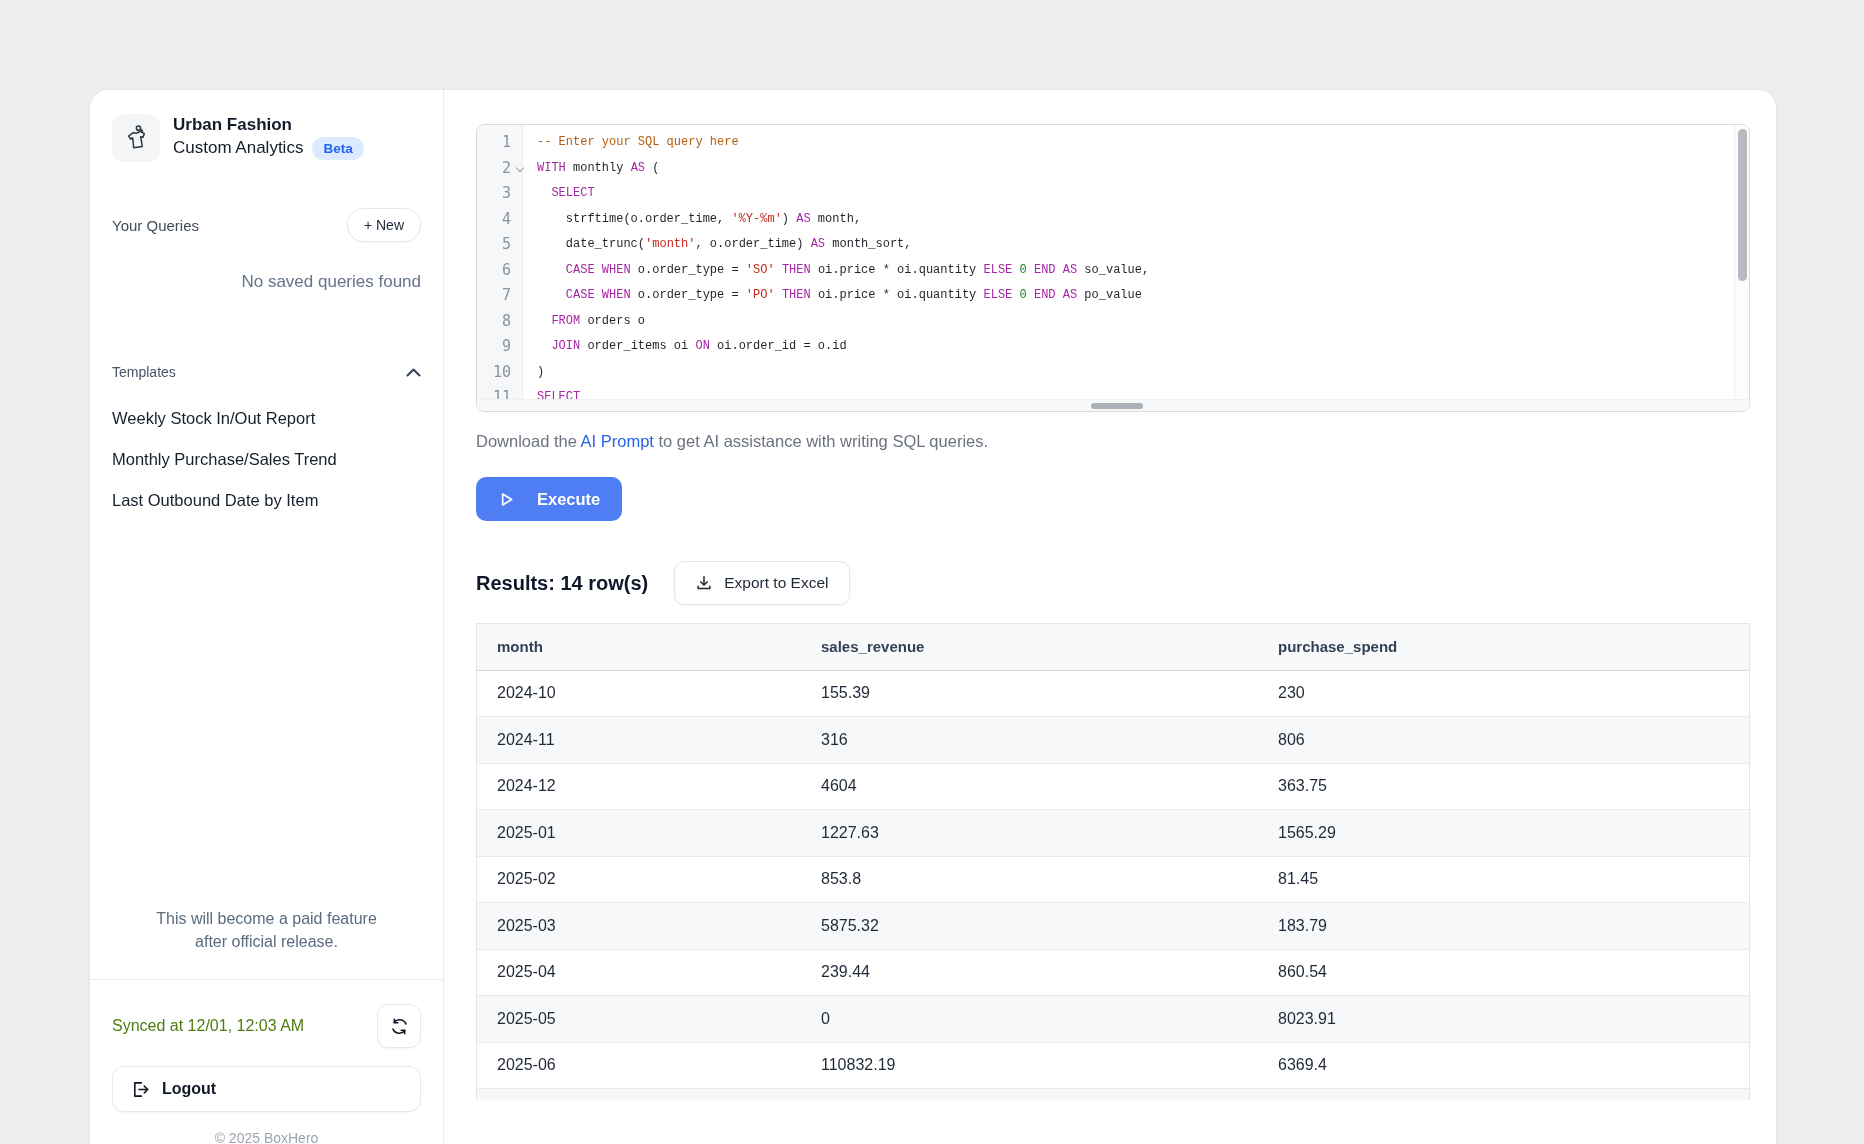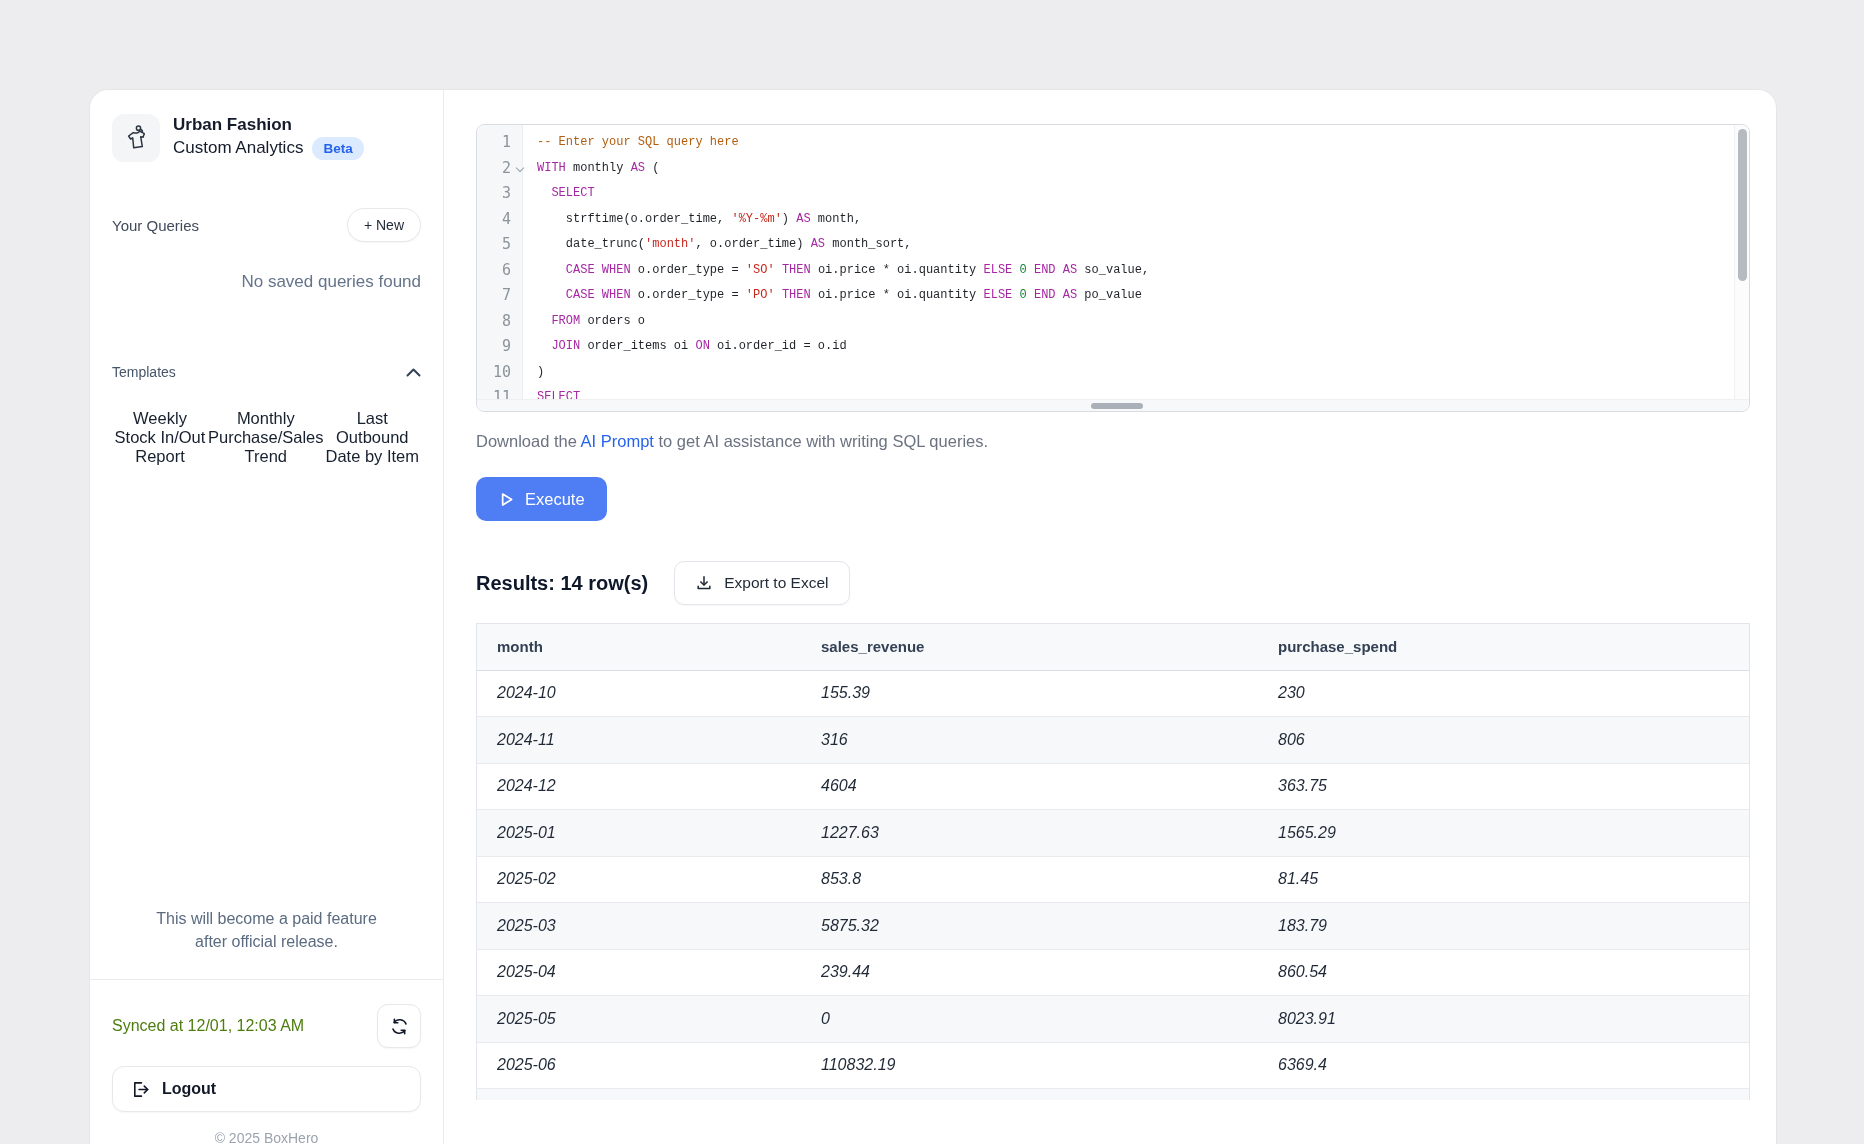--- a/index.html
+++ b/index.html
@@ -24,21 +24,21 @@
 
   .queries-header { margin-top:46px; display:flex; align-items:center; justify-content:space-between; }
   .queries-label { font-size:15px; color:#3f4a5a; font-weight:500; }
   .new-btn { background:#fff; border:1px solid #e6e8ec; border-radius:999px; padding:8px 16px;
              font-size:14px; color:#1f2937; font-family:inherit; cursor:pointer;
              box-shadow:0 1px 2px rgba(16,24,40,.04); }
   .empty-msg { margin-top:30px; font-size:17px; color:#64748b;text-align:right; }
 
   .templates-header { margin-top:72px; display:flex; align-items:center; justify-content:space-between; cursor:pointer; }
   .templates-label { font-size:14px; color:#475569; }
-  .tpl-list { margin-top:18px; display:flex; flex-direction:row;text-align:center; }
+  .tpl-list { margin-top:18px; display:flex; flex-direction:column; }
   .tpl-item { font-size:16.5px; color:#16202e; padding:11px 0; cursor:pointer; }
 
   .paid-note { margin-top:auto; font-size:16px; color:#5b6b80; text-align:center;
                width:252px; align-self:center; line-height:1.45; }
   .side-divider { margin-top:26px; height:1px; background:#e9ebee; margin-left:-22px; margin-right:-22px; }
   .sync-row { margin-top:24px; display:flex; align-items:center; justify-content:space-between; }
   .sync-text { font-size:16px; color:#4d7c0f; }
   .refresh-btn { width:44px; height:44px; border-radius:11px; border:1px solid #e6e8ec; background:#fff;
                  display:flex; align-items:center; justify-content:center; cursor:pointer;
                  box-shadow:0 1px 2px rgba(16,24,40,.04); }
@@ -84,35 +84,35 @@
              border-left:1px solid #eef0f2; background:#fcfcfd; }
   .vthumb { position:absolute; top:4px; left:3px; width:9px; height:152px; background:#b6bac1; border-radius:5px; }
   .hscroll { position:absolute; left:0; right:0; bottom:0; height:12px;
              border-top:1px solid #eef0f2; background:#f7f8f9; }
   .hthumb { position:absolute; left:614px; top:3px; width:52px; height:6px; background:#aab0b8; border-radius:3px; }
 
   .ai-line { margin-top:20px; font-size:16.5px; color:#6b7280; }
   .ai-link { color:#2563eb; cursor:pointer; }
 
   .execute-btn { margin-top:26px; height:44px; padding:0 22px; background:#4f7df3; border:none;
-                 border-radius:10px; color:#fff; font-size:16.5px; font-weight:400; font-family:inherit;
-                 display:flex; align-items:center; gap:10px; cursor:pointer; }
+                 border-radius:10px; color:#fff; font-size:16.5px; font-weight:700; font-family:inherit;
+                 display:flex; align-items:center; gap:22px; cursor:pointer; }
 
   .results-row { margin-top:40px; display:flex; align-items:center; gap:26px; }
   .results-heading { font-size:20px; font-weight:700; color:#0f172a; }
   .export-btn { height:44px; padding:0 20px; background:#fff; border:1px solid #e3e5ea; border-radius:10px;
                 display:flex; align-items:center; gap:11px; font-size:15.5px; font-weight:500;
                 color:#1f2937; font-family:inherit; cursor:pointer; box-shadow:0 1px 2px rgba(16,24,40,.04); }
 
   
   .table-wrap { margin-top:18px; width:1274px; border:1px solid #e2e5e9; border-bottom:none; }
   table { width:100%; border-collapse:collapse; table-layout:fixed; }
   thead th { background:#f8f9fb; border-bottom:1px solid #d9dce1; height:46px; text-align:left;
              padding:0 20px; font-size:15px; font-weight:700; color:#334155; }
-  tbody td { height:46.5px; padding:0 20px; font-size:16px; color:#1f2937; border-bottom:1px solid #e8eaee;font-style:italic; }
+  tbody td { height:46.5px; padding:0 20px; font-size:16px; color:#1f2937; border-bottom:1px solid #e8eaee; }
   tbody tr:nth-child(even) { background:#f7f8fa; }
   th.c1, td.c1 { width:324px; }
   th.c2, td.c2 { width:457px; }
   .partial-row { height:11px; background:#f7f8fa; }
 
   svg { display:block; }
 </style>
 </head>
 <body>
 

